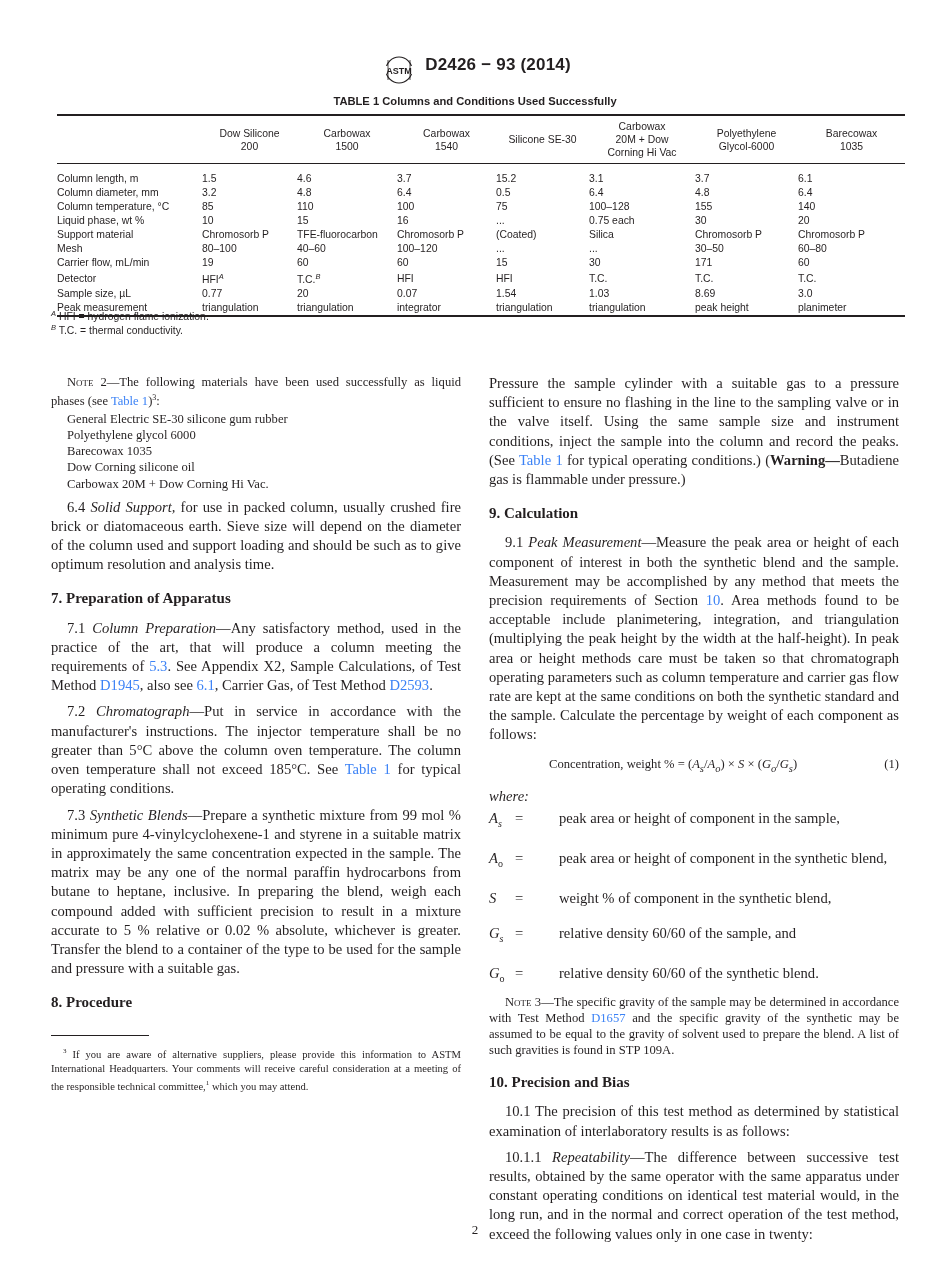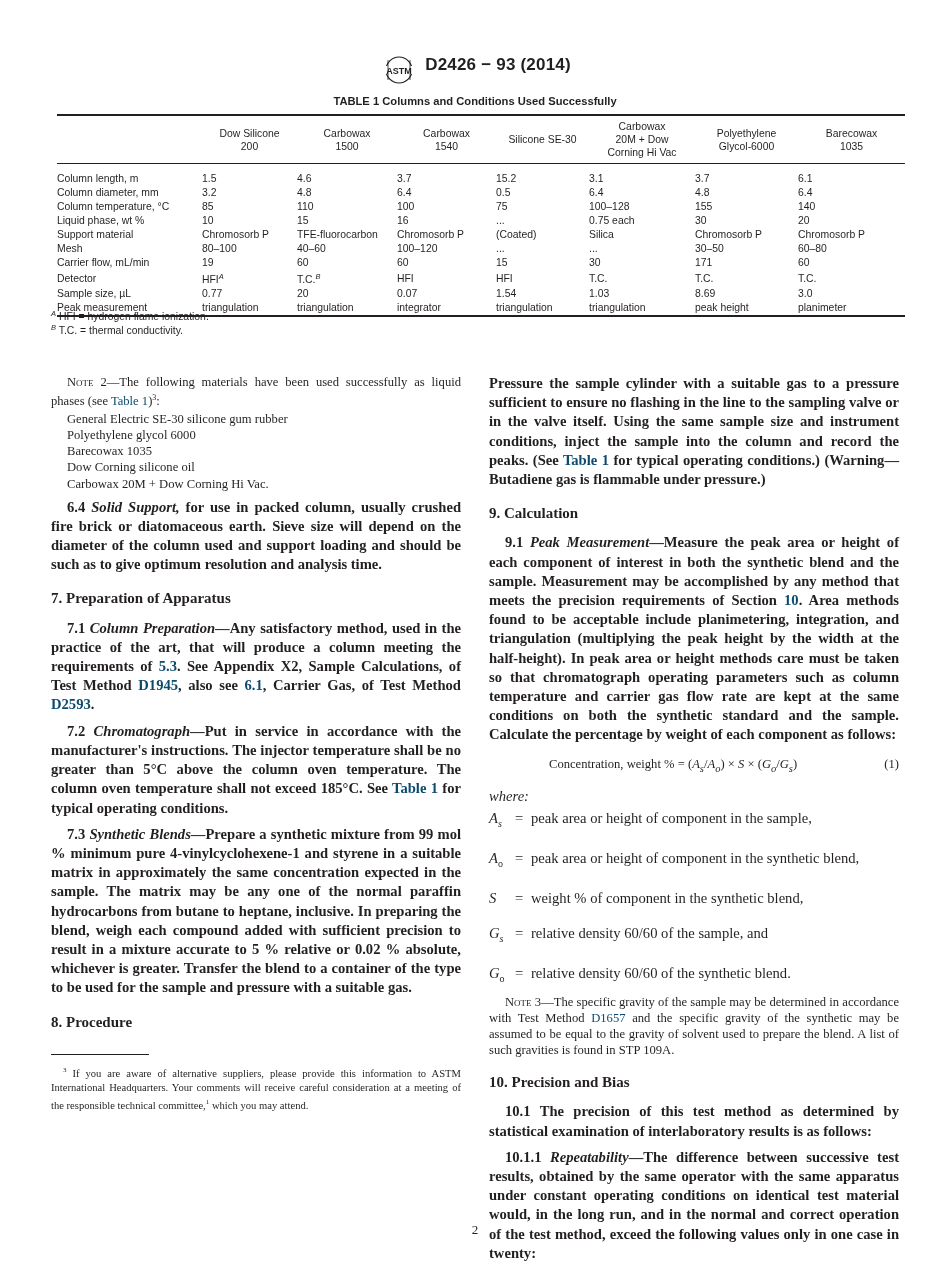--- a/index.html
+++ b/index.html
@@ -29,37 +29,37 @@
     table.cond col.c7 { width: 107px; }
     sup.ital { font-style: italic; font-size: 7.5px; }
 
     .tbl-foot { position: absolute; left: 51px; font-family: "Liberation Sans", sans-serif; font-size: 10.4px; }
     .tbl-foot sup { font-style: italic; font-size: 7.5px; }
 
     .col { position: absolute; top: 374px; width: 410px; font-size: 14.6px; line-height: 19.2px; text-align: justify; }
     .col.left { left: 51px; }
     .col.right { left: 489px; }
 
-    p { text-indent: 16px; margin-bottom: 7px; font-weight: bold; }
+    p { text-indent: 16px; margin-bottom: 7px; }
     p.noindent { text-indent: 0; }
     .note { font-size: 12.6px; line-height: 16px; text-indent: 16px; margin-bottom: 2px; }
     .note .sc { font-variant: small-caps; }
     .note-list { font-size: 12.6px; line-height: 16.1px; padding-left: 16px; margin-bottom: 6px; }
     .note-list div { text-align: left; }
     h2 { font-size: 15px; font-weight: bold; margin: 15px 0 10px 0; }
-    a, .link { color: #0c4a6e; text-decoration: none; }
+    a, .link { color: #3b82f6; text-decoration: none; }
     i { font-style: italic; }
 
     .formula { display: flex; justify-content: space-between; font-size: 12.6px; margin: 10px 0 10px 60px; }
     .where { font-style: italic; margin-bottom: 2px; }
     .defs { display: grid; grid-template-columns: 26px 16px 1fr; row-gap: 16px; }
     .defs .sym { font-style: italic; }
     .defs .sym sub { font-size: 10px; }
     .defs .eq { text-align: left; }
-    .defs .txt { text-align: justify; }
+    .defs .txt { text-align: justify; margin-left: 28px; }
 
     .fn-rule { width: 98px; height: 1px; background: #231f20; margin: 22px 0 8px 0; }
     .footnote { font-size: 10.6px; line-height: 14.5px; text-indent: 12px; text-align: justify; }
     .footnote sup { font-size: 7px; }
 
     .page-num { position: absolute; top: 1222px; left: 0; width: 950px; text-align: center; font-size: 13px; }
   </style>
 </head>
 <body>
 

